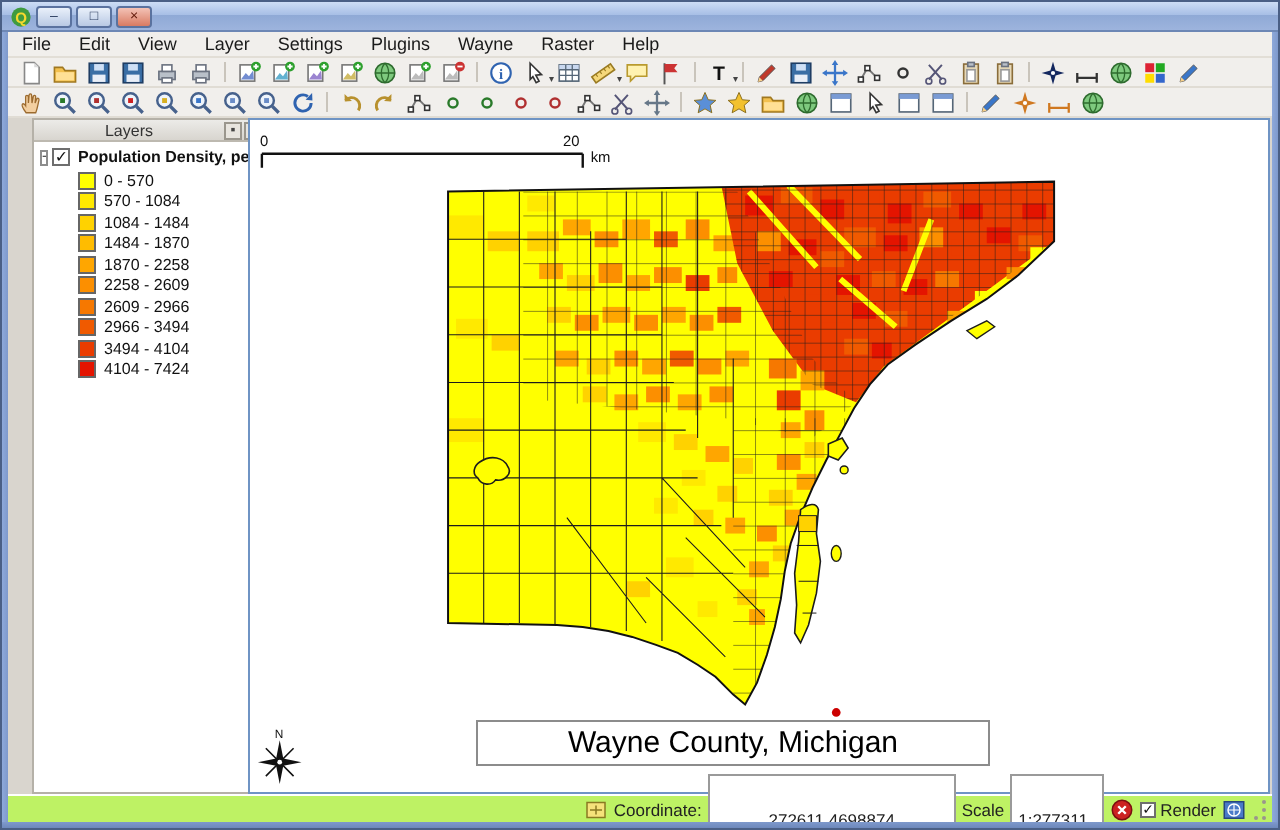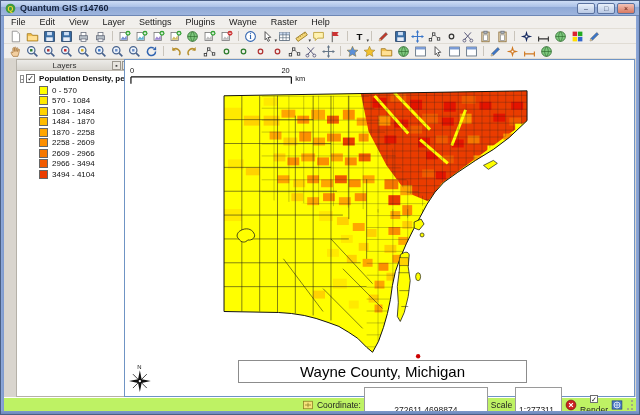--- a/index.html
+++ b/index.html
@@ -52,33 +52,33 @@
   #layer-check{width:9px;height:9px;border:1px solid #6e6e6e;background:#fff;font-size:8px;
     line-height:8px;text-align:center;color:#111;}
   #layer-icon{width:13px;height:11px;display:block;}
   #layer-name{font-weight:bold;color:#111;white-space:nowrap;font-size:8px;}
   .lrow{display:flex;align-items:center;height:10.5px;padding-left:22px;font-size:8px;color:#111;}
   .sw{width:9px;height:9px;border:1px solid #666;margin-right:4px;flex:0 0 auto;}
   
   #canvas{position:absolute;left:120px;top:0;right:1px;bottom:0;background:#fff;
     border:1px solid #6F94C4;}
   #mapsvg{position:absolute;left:0;top:0;width:100%;height:100%;}
-  #map-title-box{position:absolute;left:113px;top:300px;width:289px;height:23px;background:#fff;
+  #map-title-box{position:absolute;left:113px;top:300px;width:257px;height:23px;background:#fff;
     border:1px solid #8c8c8c;display:flex;align-items:center;justify-content:center;
     font-size:15px;color:#000;}
   
   #statusbar{position:absolute;left:3px;right:3px;bottom:3px;height:14px;background:#bef264;
     border-top:1px solid #fff;display:flex;align-items:center;font-size:8.5px;color:#222;
     padding:0 2px;gap:3px;}
   #statusbar .spacer{flex:1;}
   .sbox{border:1px solid #9a9a9a;background:#fff;height:11px;line-height:10px;padding:17px 3px;}
   #coord-box{width:124px;text-align:center;}
   #scale-box{width:47px;text-align:left;}
   .sbicon{width:12px;height:12px;display:block;}
-  #render-wrap{display:flex;align-items:center;gap:2px;flex-direction:column;}
+  #render-wrap{display:flex;align-items:center;gap:2px;}
   #render-check{width:8px;height:8px;border:1px solid #6e6e6e;background:#fff;font-size:7px;
     line-height:7px;text-align:center;color:#111;}
   .grip{width:8px;height:12px;}
 </style>
 </head>
 <body>
 
 <svg width="0" height="0" style="position:absolute" aria-hidden="true">
 <defs>
   <symbol id="s-page" viewBox="0 0 16 16">
@@ -215,21 +215,20 @@
 </defs>
 </svg>
 
 <div id="win">
 
   <div id="titlebar">
     <svg width="11" height="11" viewBox="0 0 16 16">
       <circle cx="8" cy="8" r="7" fill="#3f9b3f"></circle>
       <text x="8" y="12" font-size="11" text-anchor="middle" fill="#f6d92e" font-weight="bold" font-family="Liberation Sans,sans-serif">Q</text>
     </svg>
-    <span class="ttl">Quantum GIS r14760</span>
     <button class="winbtn">–</button>
     <button class="winbtn">□</button>
     <button class="winbtn close">×</button>
   </div>
 
   <div id="menubar">
       <span class="mitem">File</span>
       <span class="mitem">Edit</span>
       <span class="mitem">View</span>
       <span class="mitem">Layer</span>
@@ -627,20 +626,24 @@
             <span class="sw" style="background:#F67800"></span>
             <span>2609 - 2966</span>
           </div>
           <div class="lrow">
             <span class="sw" style="background:#F05A00"></span>
             <span>2966 - 3494</span>
           </div>
           <div class="lrow">
             <span class="sw" style="background:#EA3C00"></span>
             <span>3494 - 4104</span>
+          </div>
+          <div class="lrow">
+            <span class="sw" style="background:#E41400"></span>
+            <span>4104 - 7424</span>
           </div>
         </div>
     </div>
 
     <div id="canvas">
       <svg id="mapsvg" viewBox="0 0 514 338" preserveAspectRatio="none">
         <defs>
           <clipPath id="countyClip">
             <path d="M100,36 L406,31 L406,61 L388,78 L372,90 L354,101 L336,113 L322,123 L313,133 L305,145 L298,158 L291,171 L284,185 L278,199 L273,213 L270,227 L268,241 L265,255 L261,269 L256,283 L250,294 L244,289 L235,280 L226,274 L216,268 L205,264 L193,260 L181,257 L168,255 L155,254 L100,253 Z"></path>
           </clipPath>

